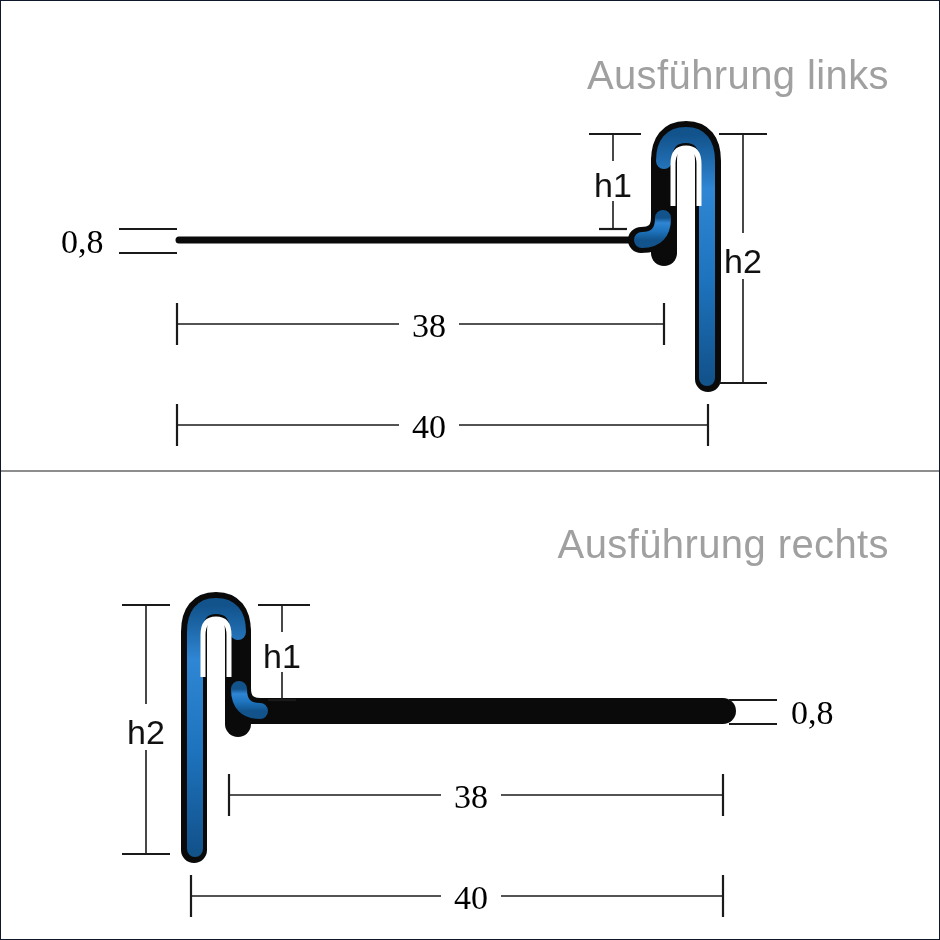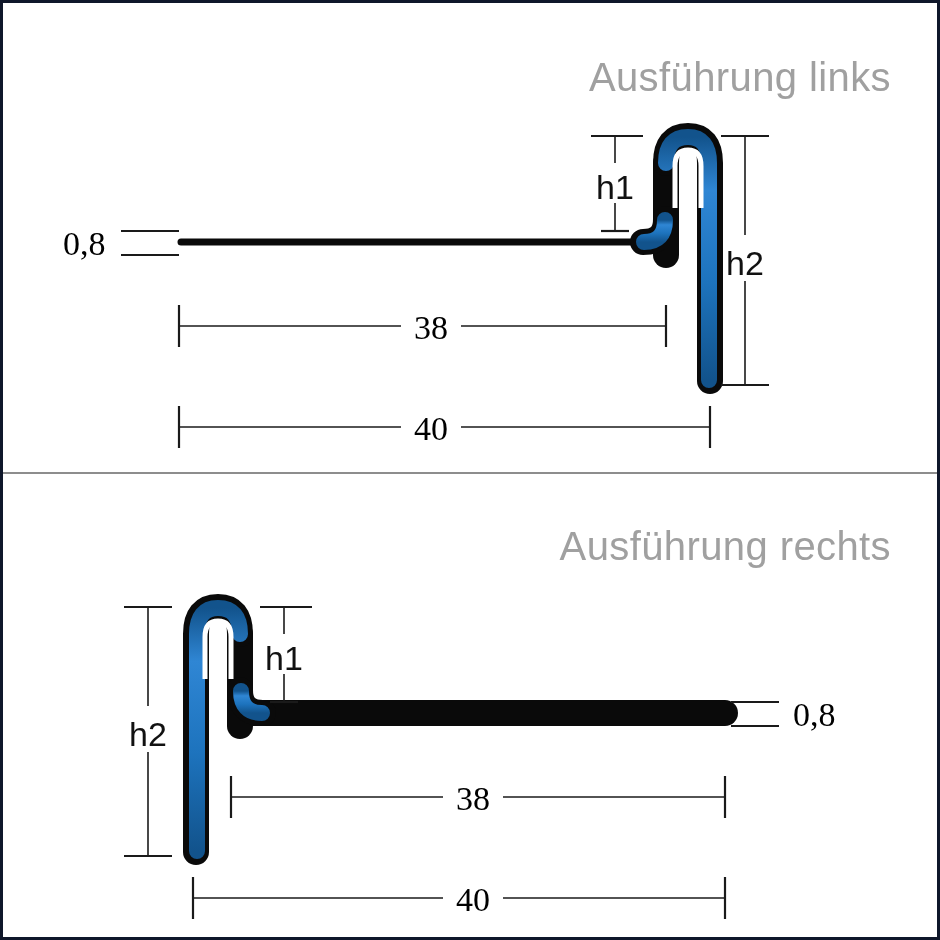--- a/index.html
+++ b/index.html
@@ -8,21 +8,21 @@
     background: #ffffff;
   }
   body {
     font-family: "Liberation Sans", sans-serif;
   }
   #sheet {
     position: relative;
     width: 940px;
     height: 940px;
     background: #ffffff;
-    border: 3px solid #0f172a;
+    border: 1px solid #0f172a;
     box-sizing: border-box;
     overflow: hidden;
   }
   .panel {
     position: absolute;
     left: 0;
     width: 940px;
     box-sizing: border-box;
   }
   #panel-top    { top: 0;     height: 470px; }

